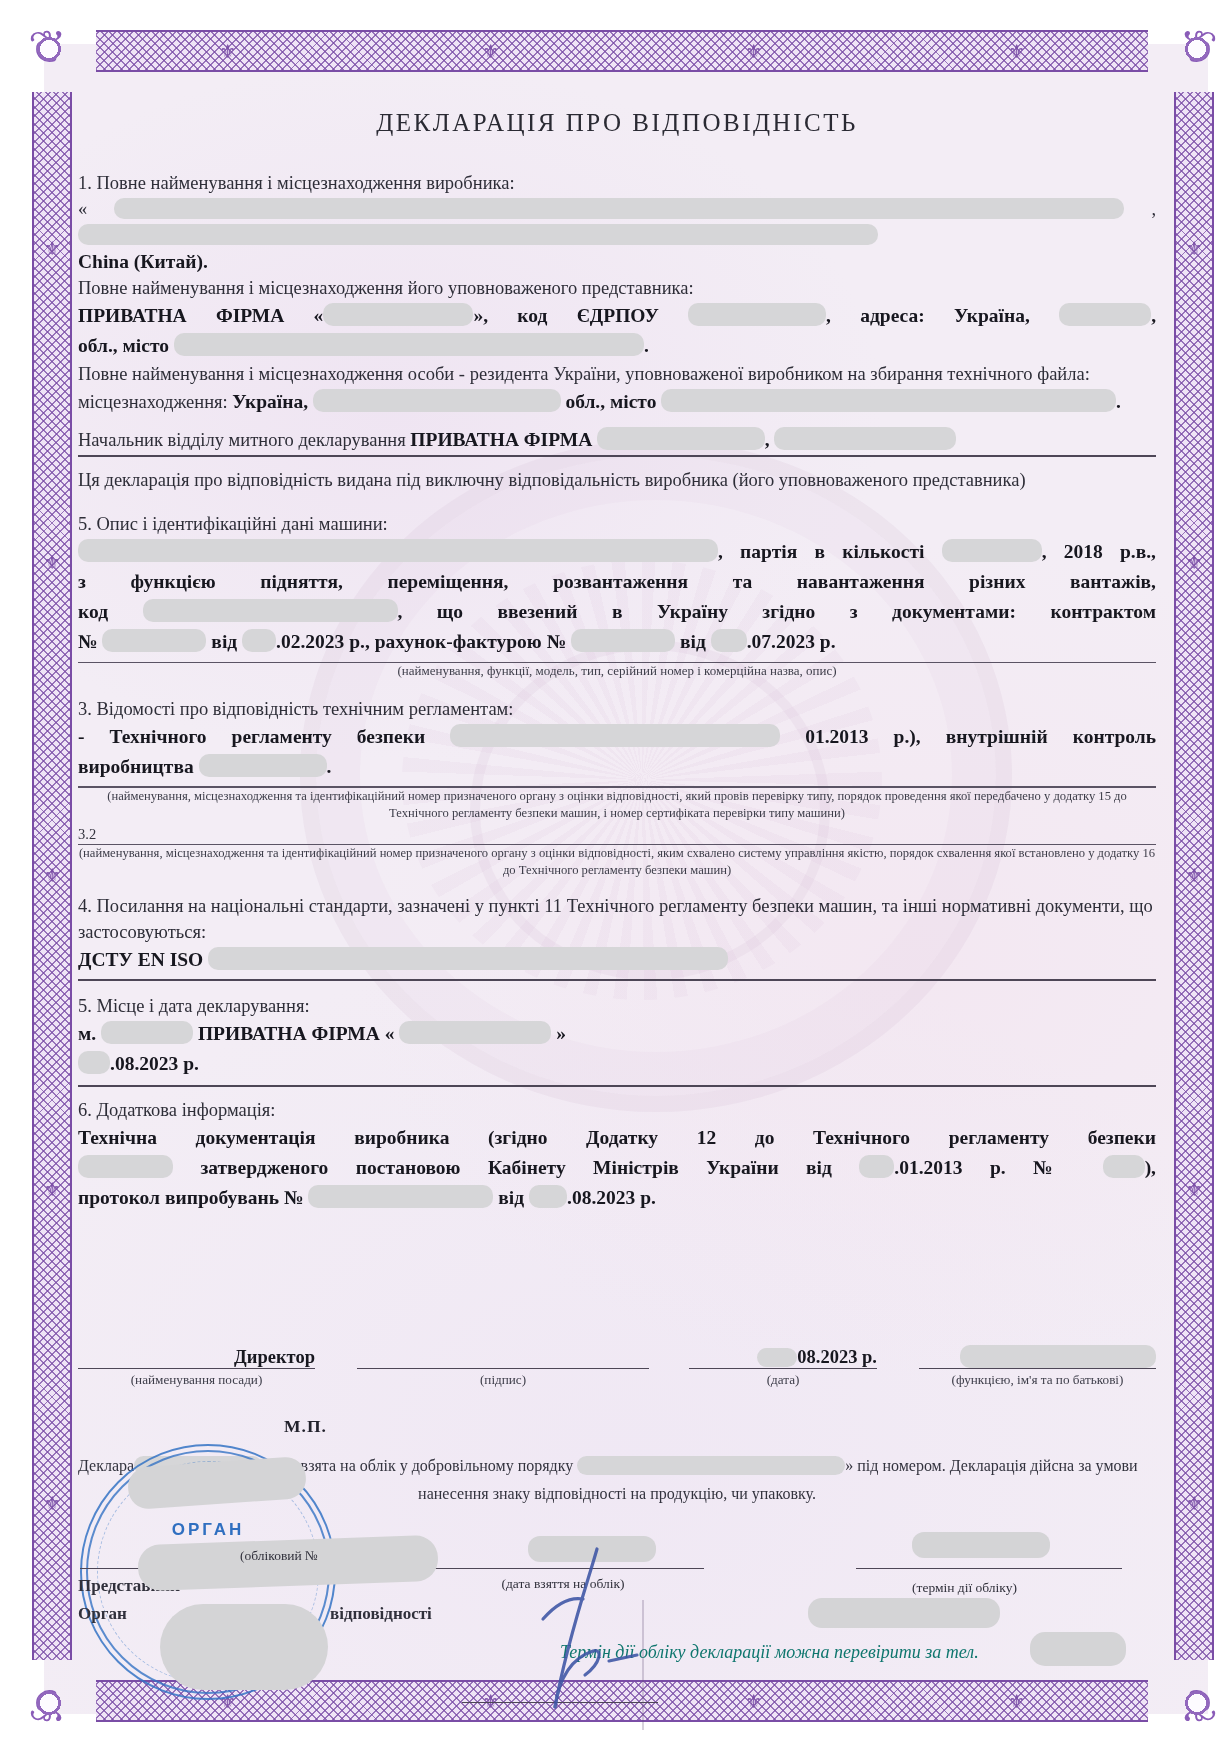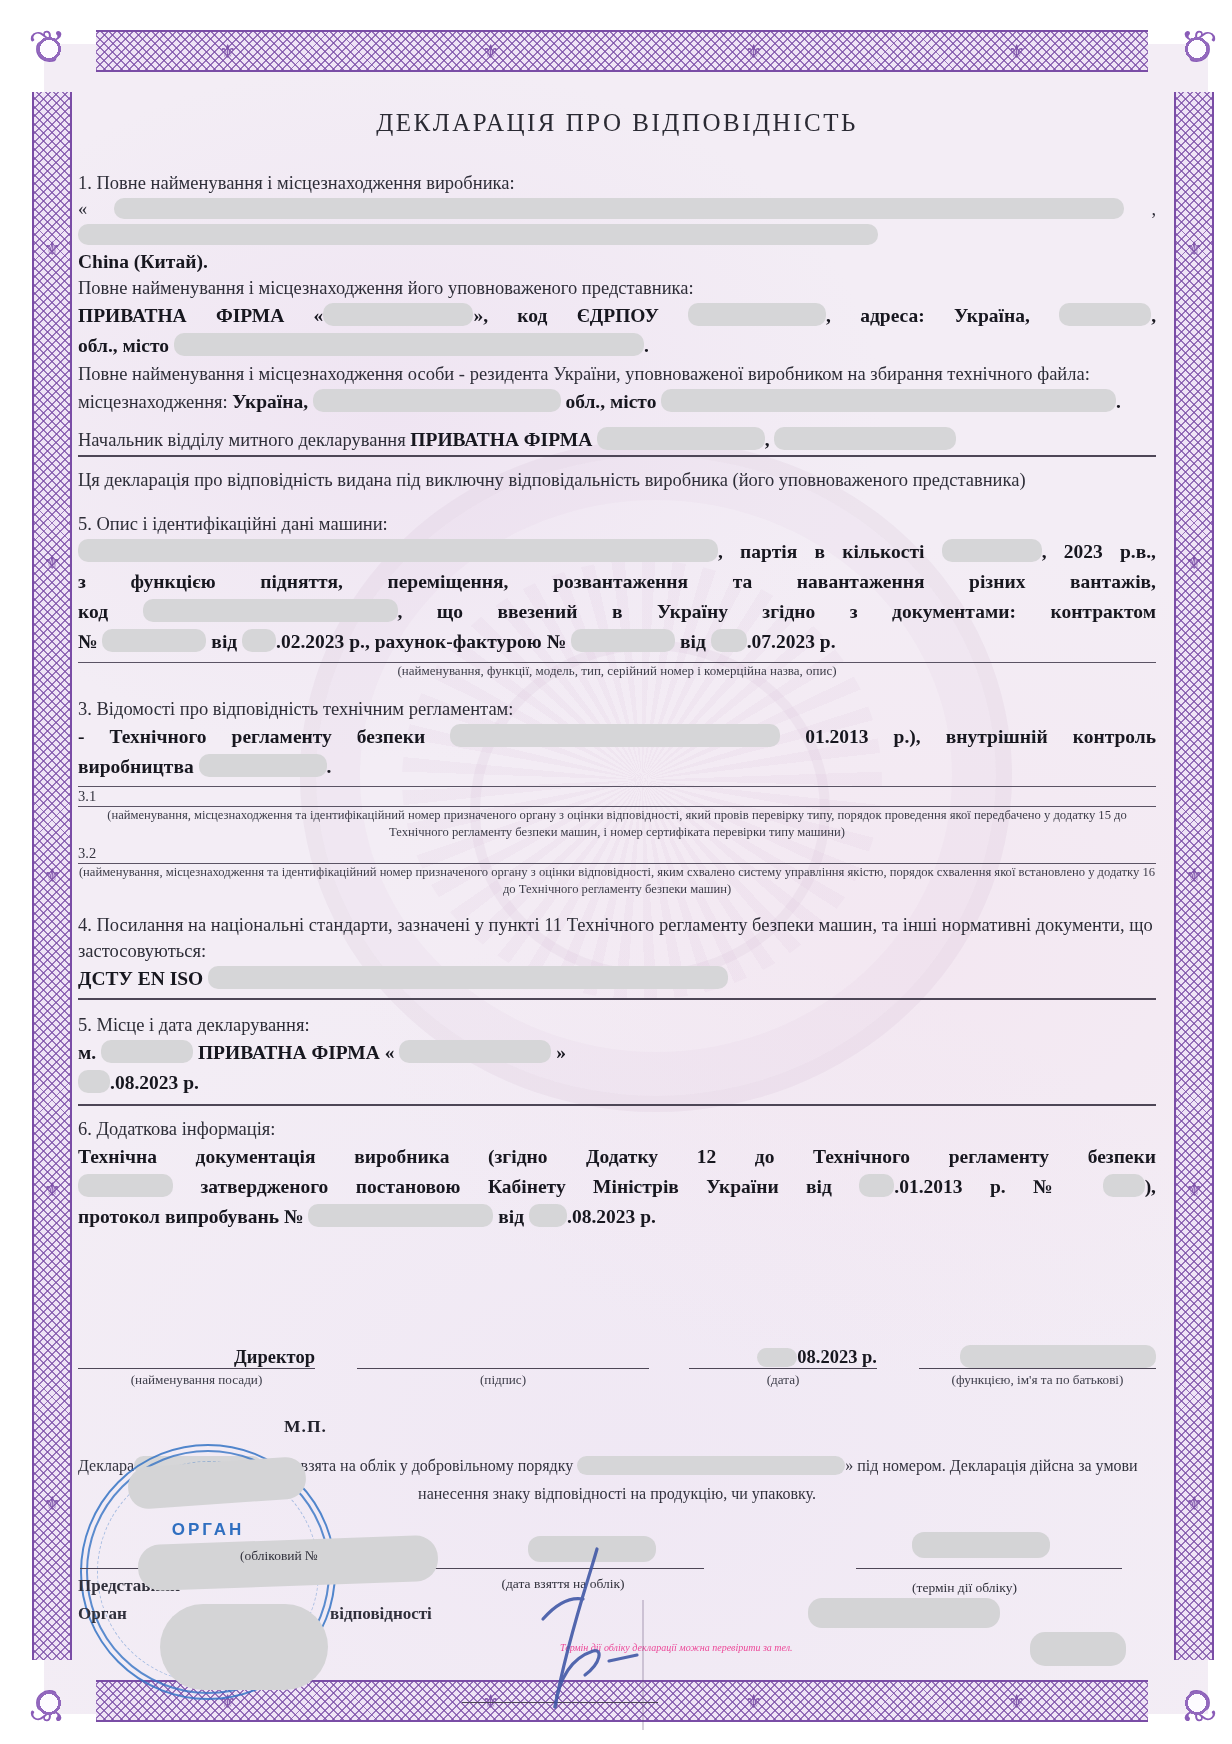--- a/index.html
+++ b/index.html
@@ -69,21 +69,21 @@
   .stamp::after{content:"";position:absolute;inset:15px;border-radius:50%;border:1.5px dashed rgba(52,115,196,.38);}
   .stamp-txt{position:absolute;width:100%;text-align:center;color:#2f6fc0;font-family:"Liberation Sans",sans-serif;filter:blur(.3px);}
   .st1{top:74px;font-size:17px;font-weight:bold;letter-spacing:3px;}
   .st2{top:106px;font-size:14.5px;font-weight:bold;letter-spacing:1px;}
   .st3{top:128px;font-size:14px;}
   .blob{position:absolute;background:#d4d4d6;z-index:4;}
   .crease{position:absolute;width:1.5px;background:rgba(95,75,115,.25);z-index:5;}
   .bline-seg{position:absolute;border-top:1.4px solid #4d4656;z-index:3;}
   .btxt{position:absolute;color:#30303b;z-index:3;}
   .sigsvg{position:absolute;left:505px;top:1545px;z-index:6;}
-  .ital{font-style:italic;font-size:10px;color:#ec4899;}
+  .ital{font-style:italic;font-size:18px;color:#0f766e;}
 </style>
 </head>
 <body>
 
 <div class="page">
 
   <div class="paper"></div>
 
   <div class="wm wm1"></div>
   <div class="wm wm2"></div>
@@ -169,21 +169,21 @@
       <span class="b">ПРИВАТНА ФІРМА</span>
       <span class="redact t" style="width:168px"></span><span class="b">,</span>
       <span class="redact t" style="width:182px"></span>
     </div>
     <div class="hr" style="margin-bottom:10px"></div>
     <div class="lbl">Ця декларація про відповідність видана під виключну відповідальність виробника (його уповноваженого представника)</div>
 
     <div class="lbl" style="margin-top:18px">5. Опис і ідентифікаційні дані машини:</div>
     <div class="bline jlast">
       <span class="redact t" style="width:640px"></span><span>, партія в кількості</span>
-      <span class="redact t" style="width:100px"></span><span>, 2023 р.в.,</span>
+      <span class="redact t" style="width:100px"></span><span>, 2018 р.в.,</span>
     </div>
     <div class="bline jlast">з функцією підняття, переміщення, розвантаження та навантаження різних вантажів,</div>
     <div class="bline jlast">
       <span>код</span>
       <span class="redact t" style="width:255px"></span><span>, що ввезений в Україну згідно з документами: контрактом</span>
     </div>
     <div class="bline">
       <span>№</span>
       <span class="redact t" style="width:104px"></span>
       <span>від</span>
@@ -199,21 +199,20 @@
     <div class="bline jlast">
       <span>- Технічного регламенту безпеки</span>
       <span class="redact t" style="width:330px"></span>
       <span>01.2013 р.), внутрішній контроль</span>
     </div>
     <div class="bline">
       <span>виробництва</span>
       <span class="redact t" style="width:128px"></span><span>.</span>
     </div>
     <div class="thin" style="margin-top:4px"></div>
-    <div class="num">3.1</div>
     <div class="thin"></div>
     <div class="scap">(найменування, місцезнаходження та ідентифікаційний номер призначеного органу з оцінки відповідності, який провів перевірку типу, порядок проведення якої передбачено у додатку 15 до Технічного регламенту безпеки машин, і номер сертифіката перевірки типу машини)</div>
     <div class="num" style="margin-top:3px">3.2</div>
     <div class="thin"></div>
     <div class="scap">(найменування, місцезнаходження та ідентифікаційний номер призначеного органу з оцінки відповідності, яким схвалено систему управління якістю, порядок схвалення якої встановлено у додатку 16 до Технічного регламенту безпеки машин)</div>
 
     <div class="lbl" style="margin-top:14px">4. Посилання на національні стандарти, зазначені у пункті 11 Технічного регламенту безпеки машин, та інші нормативні документи, що застосовуються:</div>
     <div class="bline">
       <span>ДСТУ EN ISO</span>
       <span class="redact t" style="width:520px"></span>

